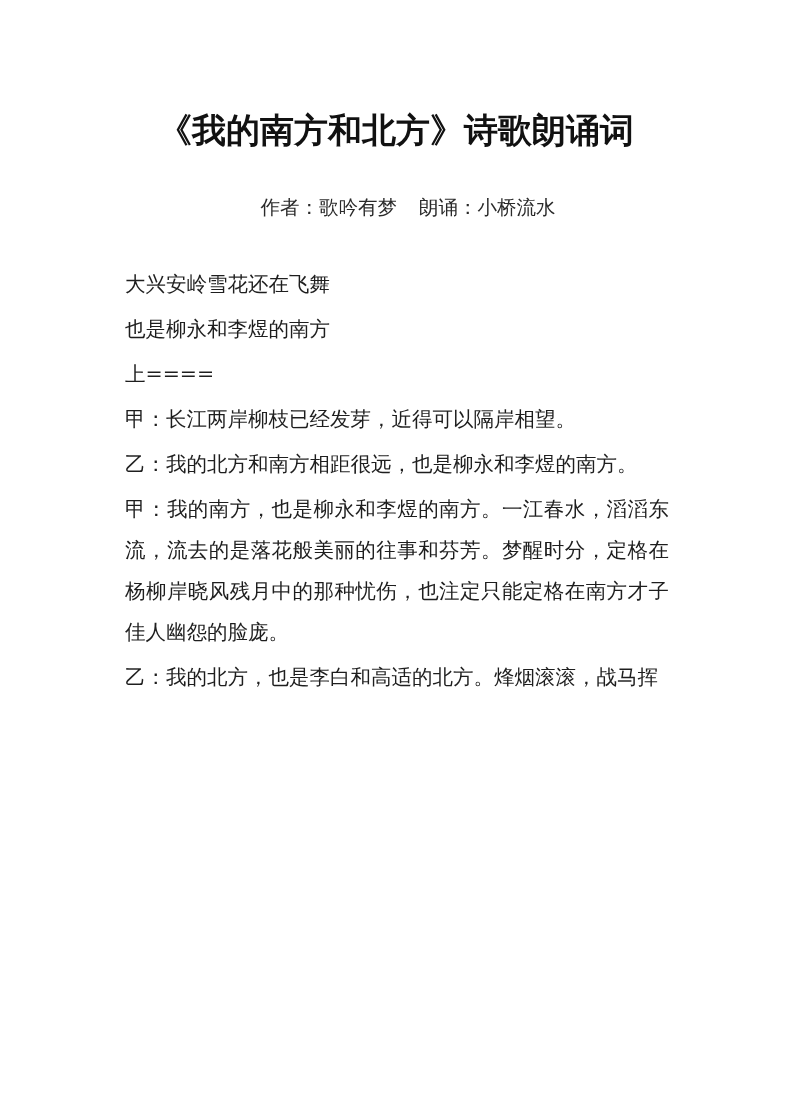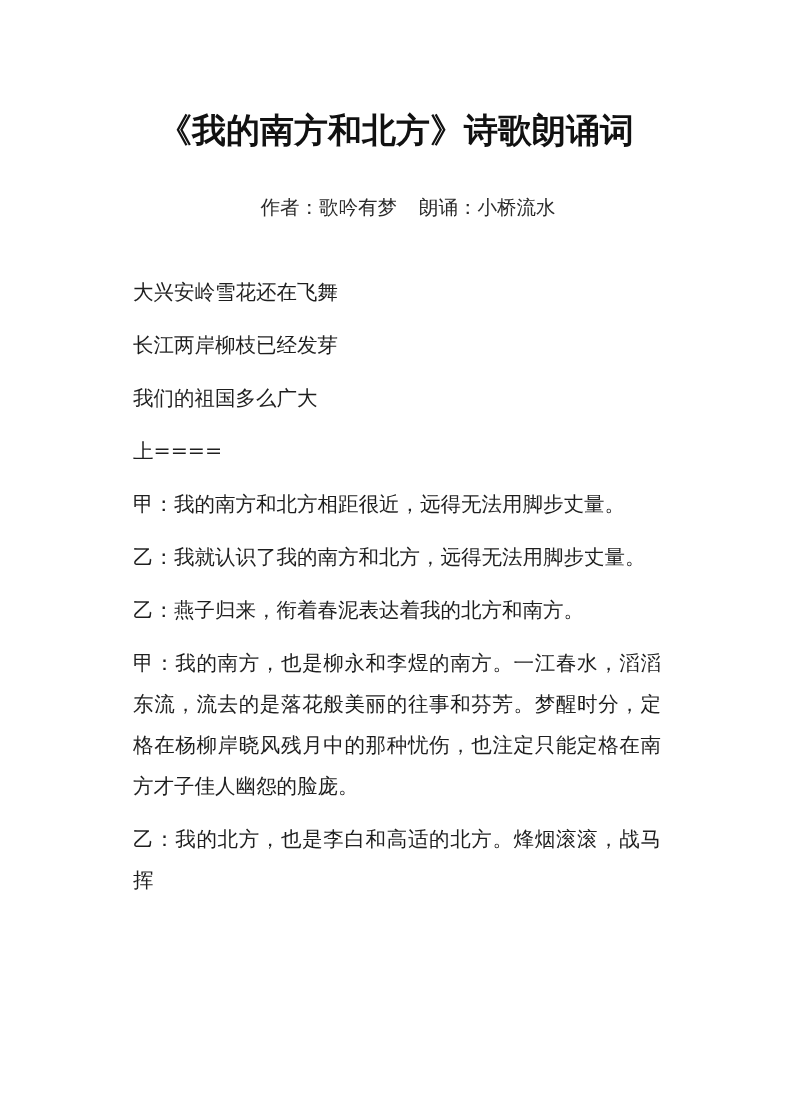--- a/index.html
+++ b/index.html
@@ -54,43 +54,41 @@
     .body {
       position: absolute;
       left: 121px;
       top: 260px;
       width: 552px;
       font-size: 20.5px;
       line-height: 41px;
       color: #1e1e1e;
     }
     .body p {
-      margin: 12px;
+      margin: 4px;
       padding: 0;
       text-align: justify;
       word-break: break-all;
     }
     .body .sep {
       letter-spacing: 0px;
     }
   </style>
 </head>
 <body>
 
 <div class="page">
   <h1 class="title">《我的南方和北方》诗歌朗诵词</h1>
 
   <div class="byline">
     <span>作者：</span><span>歌吟有梦</span><span class="gap"></span><span>朗诵：</span><span>小桥流水</span>
   </div>
 
   <div class="body">
     <p>大兴安岭雪花还在飞舞</p>
-    <p>长江两岸柳枝已经发芽</p>
-    <p>我们的祖国多么广大</p>
+    <p>也是柳永和李煜的南方</p>
     <p class="sep">上====</p>
-    <p>甲：我的南方和北方相距很近，远得无法用脚步丈量。</p>
-    <p>乙：我就认识了我的南方和北方，远得无法用脚步丈量。</p>
-    <p>乙：燕子归来，衔着春泥表达着我的北方和南方。</p>
+    <p>甲：长江两岸柳枝已经发芽，近得可以隔岸相望。</p>
+    <p>乙：我的北方和南方相距很远，也是柳永和李煜的南方。</p>
     <p>甲：我的南方，也是柳永和李煜的南方。一江春水，滔滔东流，流去的是落花般美丽的往事和芬芳。梦醒时分，定格在杨柳岸晓风残月中的那种忧伤，也注定只能定格在南方才子佳人幽怨的脸庞。</p>
     <p>乙：我的北方，也是李白和高适的北方。烽烟滚滚，战马挥</p>
   </div>
 </div>
 
 </body></html>

